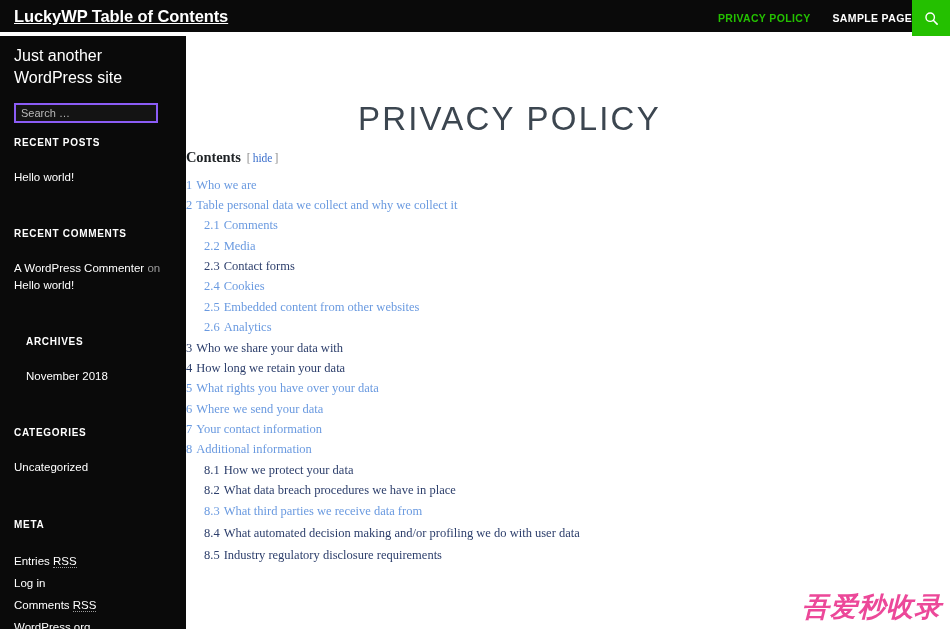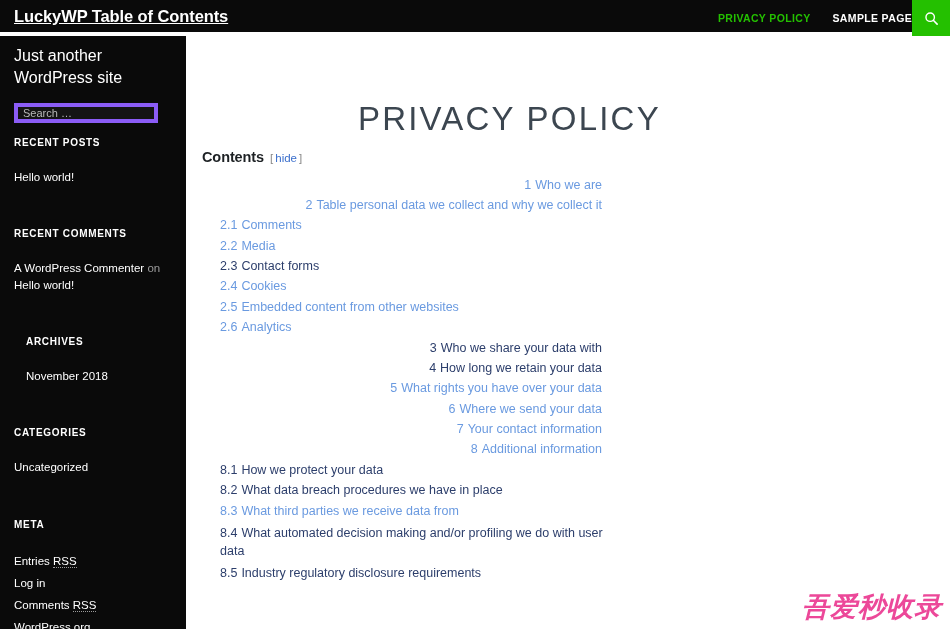--- a/index.html
+++ b/index.html
@@ -96,21 +96,21 @@
     line-height: 1.4;
   }
   .searchform {
     padding: 13px 14px 0 14px;
   }
   .search-input {
     box-sizing: border-box;
     width: 144px;
     height: 20px;
     background: #141414;
-    border: 4px solid #8b5cf6;
+    border: 2px solid #8b5cf6;
     color: #d8d8d8;
     font-size: 11px;
     font-family: "Liberation Sans", sans-serif;
     padding: 0 5px;
     outline: none;
   }
   .search-input::placeholder { color: #b9b9b9; opacity: 1; }
 
   .widget { padding: 0 14px; }
   .widget-title {
@@ -173,25 +173,26 @@
     font-weight: 300;
     letter-spacing: 2.2px;
     color: #3c4650;
     text-transform: uppercase;
     white-space: nowrap;
   }
 
   
   .toc {
     position: absolute;
-    left: 202px;
+    left: 186px;
     top: 150px;
     width: 400px;
     font-size: 12.5px;
     color: #3b6fcc;
+    font-family: Liberation Serif, serif;
   }
   .toc-title-row {
     margin: 0 0 13px 0;
     line-height: 1;
     white-space: nowrap;
   }
   .toc-title {
     font-size: 14.5px;
     font-weight: bold;
     color: #1d2124;
@@ -217,21 +218,21 @@
     margin: 0 0 6px 0;
     line-height: 1.15;
   }
   .toc-link {
     text-decoration: none;
     color: #6a9ae0;
     white-space: normal;
   }
   .toc-link.dark { color: #2c3e6b; }
   .toc-num { margin-right: 4px; }
-  .lvl-1 { padding-left: 0; text-align: right; }
+  .lvl-1 { padding-left: 0; }
   .lvl-2 { padding-left: 18px; }
   .toc-item.wrapped { line-height: 1.45; width: 400px; }
 
   
   .watermark {
     position: absolute;
     right: 8px;
     bottom: 4px;
     font-size: 27px;
     font-weight: bold;

